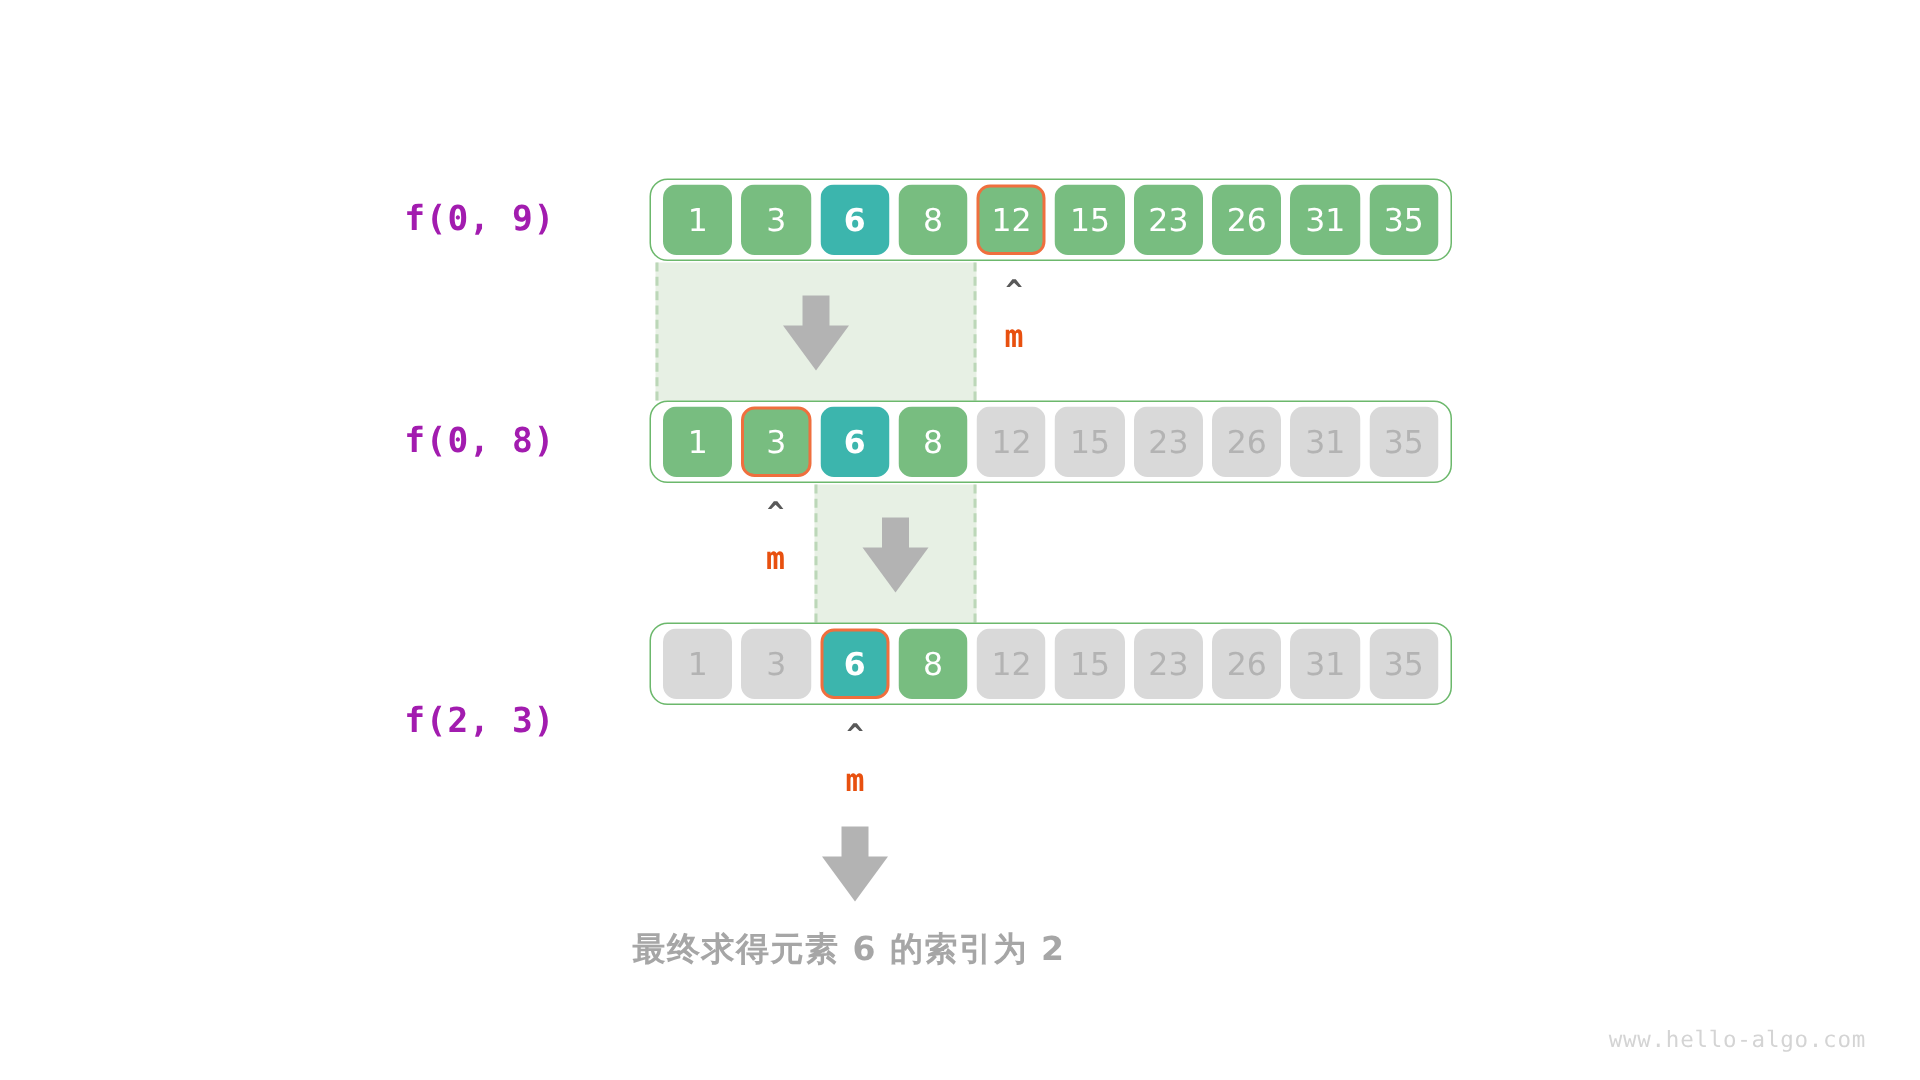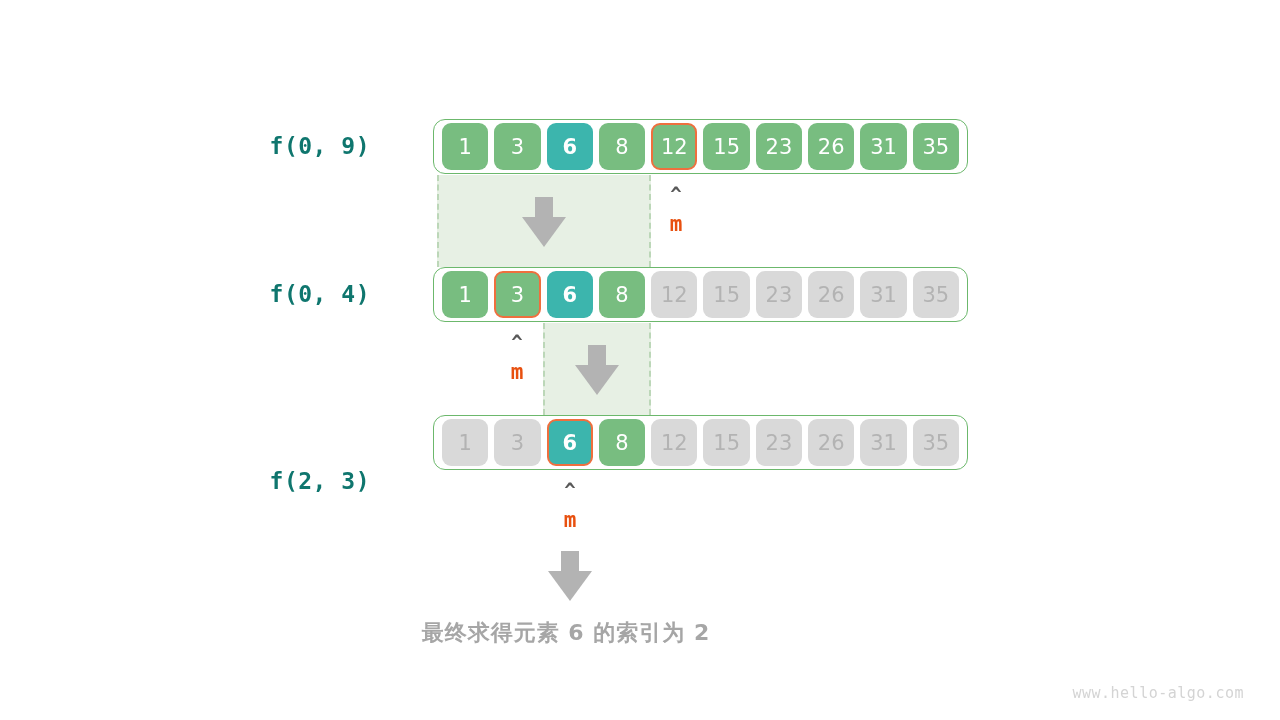--- a/index.html
+++ b/index.html
@@ -21,21 +21,21 @@
     width: 1280px;
     height: 720px;
   }
 
   
   .row-label {
     position: absolute;
     font-family: "DejaVu Sans Mono", monospace;
     font-weight: bold;
     font-size: 23px;
-    color: #0f766e;
+    color: #a21caf;
     letter-spacing: 0.5px;
     white-space: nowrap;
     text-align: right;
     width: 180px;
   }
 
   
   .array-row {
     position: absolute;
     box-sizing: border-box;
@@ -175,21 +175,21 @@
     </div>
     <div class="marker" style="left: 656px; top: 185px;">
       <span class="caret">^</span>
       <span class="name">m</span>
     </div>
     <div class="arrow" style="left: 522px; top: 197px;">
       <div class="shaft"></div>
       <div class="head"></div>
     </div>
     <div class="band" style="left: 543px; width: 108px; top: 323px; height: 92px;"></div>
-    <div class="row-label" style="left: 190px; top: 281px;">f(0, 4)</div>
+    <div class="row-label" style="left: 190px; top: 281px;">f(0, 8)</div>
     <div class="array-row" style="left: 433px; top: 267px; width: 535px; height: 55px;">
       <div class="cell">1</div>
       <div class="cell mid">3</div>
       <div class="cell target">6</div>
       <div class="cell">8</div>
       <div class="cell inactive">12</div>
       <div class="cell inactive">15</div>
       <div class="cell inactive">23</div>
       <div class="cell inactive">26</div>
       <div class="cell inactive">31</div>

